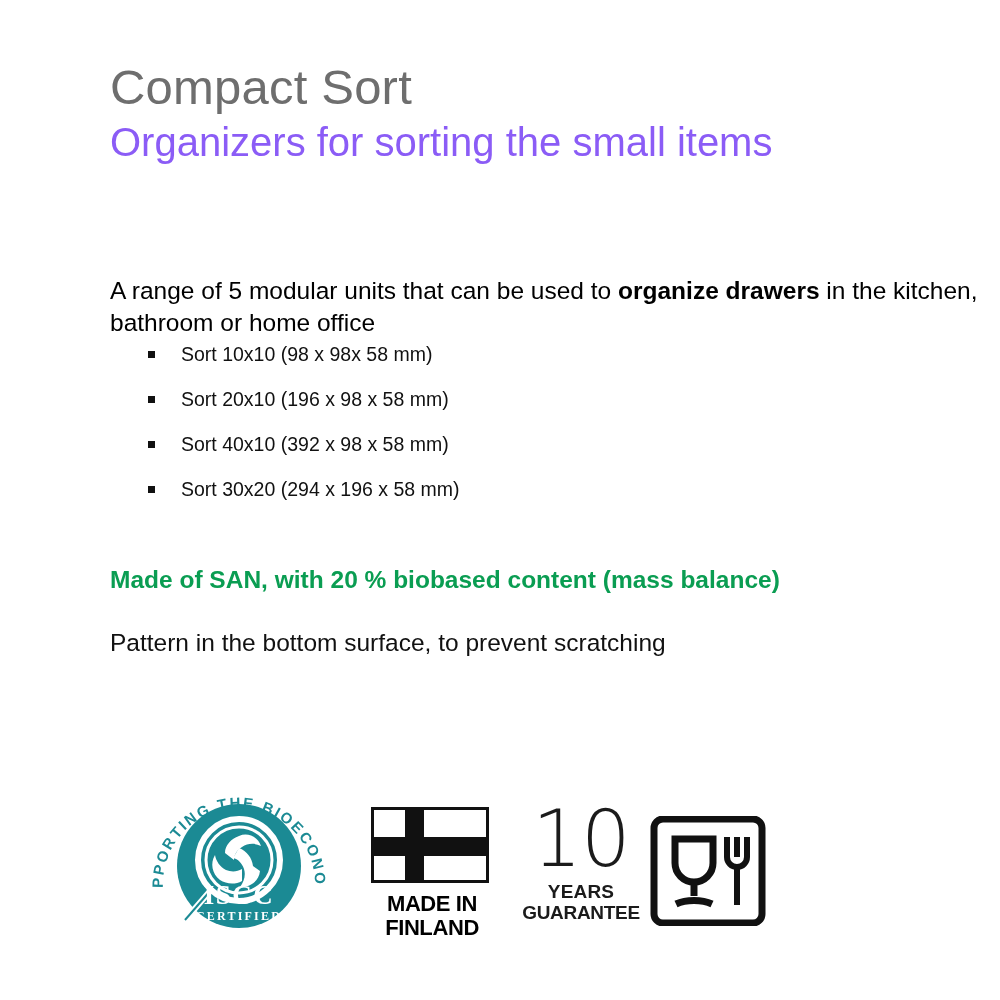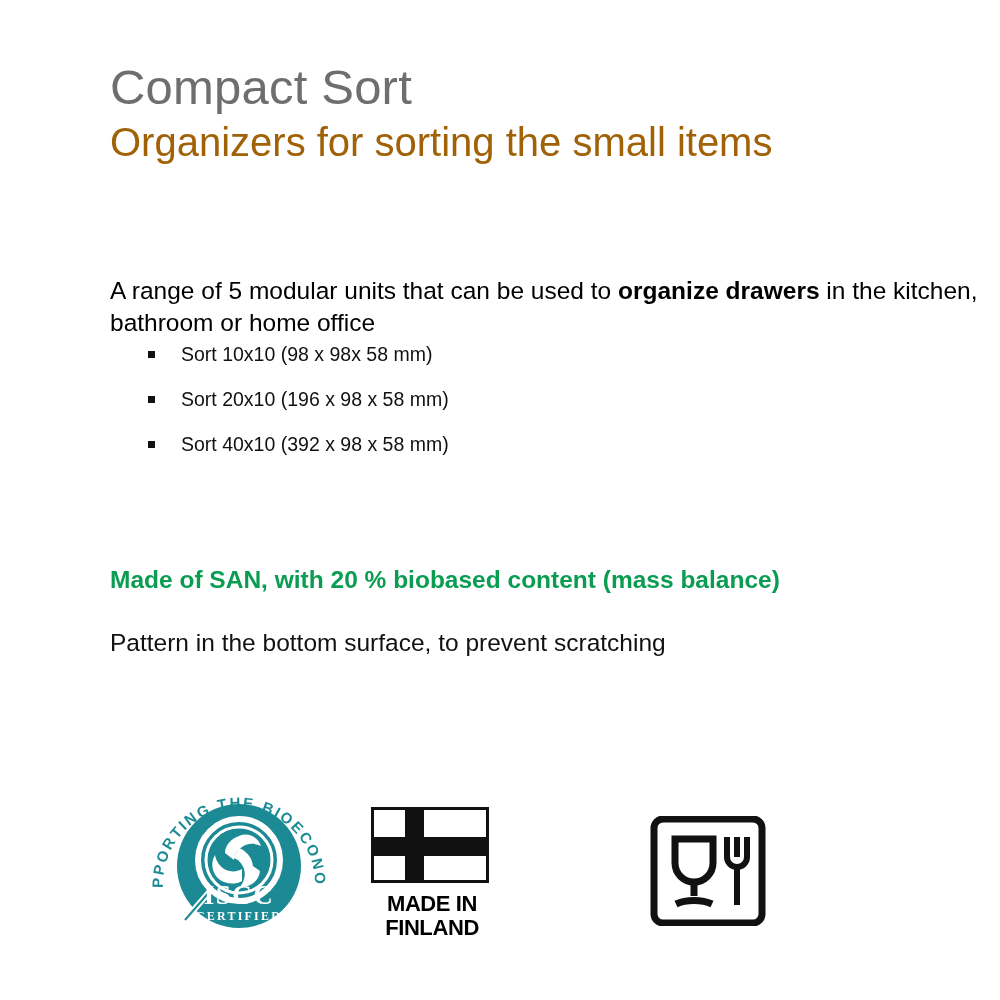--- a/index.html
+++ b/index.html
@@ -36,21 +36,21 @@
     font-size: 49px;
     font-weight: 400;
     color: #6e6e6e;
     line-height: 1.04;
     letter-spacing: 0.2px;
     white-space: nowrap;
   }
   .subtitle {
     font-size: 40px;
     font-weight: 400;
-    color: #a16207;
+    color: #8b5cf6;
     line-height: 1.18;
     margin-top: 6px;
     white-space: nowrap;
   }
 
   
   .intro {
     position: absolute;
     left: 89px;
     top: 250px;
@@ -227,20 +227,24 @@
       <span class="bullet-text">Sort 10x10 (98 x 98x 58 mm)</span>
     </li>
     <li class="bullet-row">
       <span class="bullet-marker"></span>
       <span class="bullet-text">Sort 20x10 (196 x 98 x 58 mm)</span>
     </li>
     <li class="bullet-row">
       <span class="bullet-marker"></span>
       <span class="bullet-text">Sort 40x10 (392 x 98 x 58 mm)</span>
     </li>
+    <li class="bullet-row">
+      <span class="bullet-marker"></span>
+      <span class="bullet-text">Sort 30x20 (294 x 196 x 58 mm)</span>
+    </li>
   </ul>
 
   <div class="green-line">Made of SAN, with 20 % biobased content (mass balance)</div>
 
   <div class="pattern-line">Pattern in the bottom surface, to prevent scratching</div>
 
   <div class="badges">
 
     <div class="badge badge-iscc">
       <svg width="196" height="160" viewBox="0 0 196 160">
@@ -275,20 +279,25 @@
 
     <div class="badge badge-finland">
       <div class="flag">
         <div class="flag-h"></div>
         <div class="flag-v"></div>
       </div>
       <div class="flag-caption">MADE IN</div>
       <div class="flag-caption" style="margin-top:0">FINLAND</div>
     </div>
 
+    <div class="badge badge-guarantee">
+      <div class="guarantee-num">10</div>
+      <div class="guarantee-years">YEARS</div>
+      <div class="guarantee-text">GUARANTEE</div>
+    </div>
 
     <div class="badge badge-foodsafe">
       <svg width="118" height="110" viewBox="0 0 118 110">
         <rect x="5" y="3" width="108" height="104" rx="9" ry="9" fill="none" stroke="#111111" stroke-width="7"></rect>
 
         <g fill="none" stroke="#111111" stroke-width="7" stroke-linecap="butt" stroke-linejoin="miter">
           <path d="M26 23 L26 47 a19 19 0 0 0 19 19 a19 19 0 0 0 19 -19 L64 23 Z"></path>
           <line x1="45" y1="66" x2="45" y2="80"></line>
           <path d="M27 88 a26 13 0 0 1 36 0"></path>
         </g>

